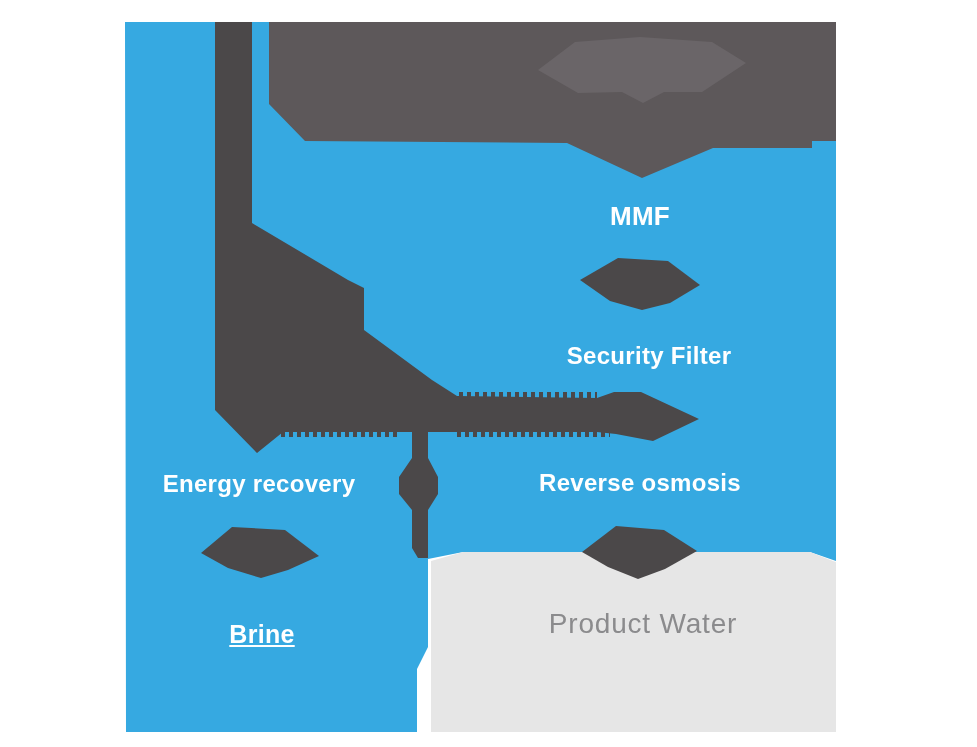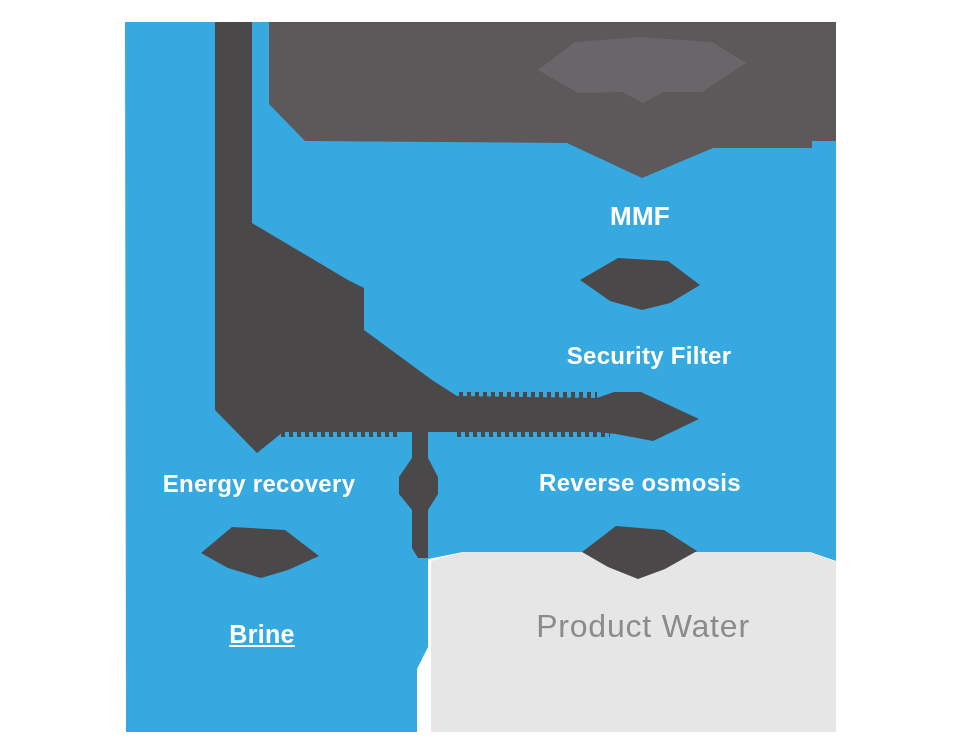--- a/index.html
+++ b/index.html
@@ -28,21 +28,21 @@
     font-weight: 700;
     color: #FFFFFF;
     letter-spacing: 0.3px;
   }
   .label-mmf            { left: 640px; top: 203px; font-size: 26px; }
   .label-security       { left: 649px; top: 344px; font-size: 24px; }
   .label-energy         { left: 259px; top: 472px; font-size: 24px; }
   .label-reverse        { left: 640px; top: 471px; font-size: 24px; }
   .label-brine          { left: 262px; top: 622px; font-size: 25px; text-decoration: underline; }
   .label-product        {
-    left: 643px; top: 610px; font-size: 32px;
+    left: 643px; top: 610px; font-size: 28px;
     font-weight: 400; color: #8B8B8D; letter-spacing: 0.8px;
   }
 </style>
 </head>
 <body>
 
 <div class="stage">
 
   <svg width="977" height="747" viewBox="0 0 977 747">
 

